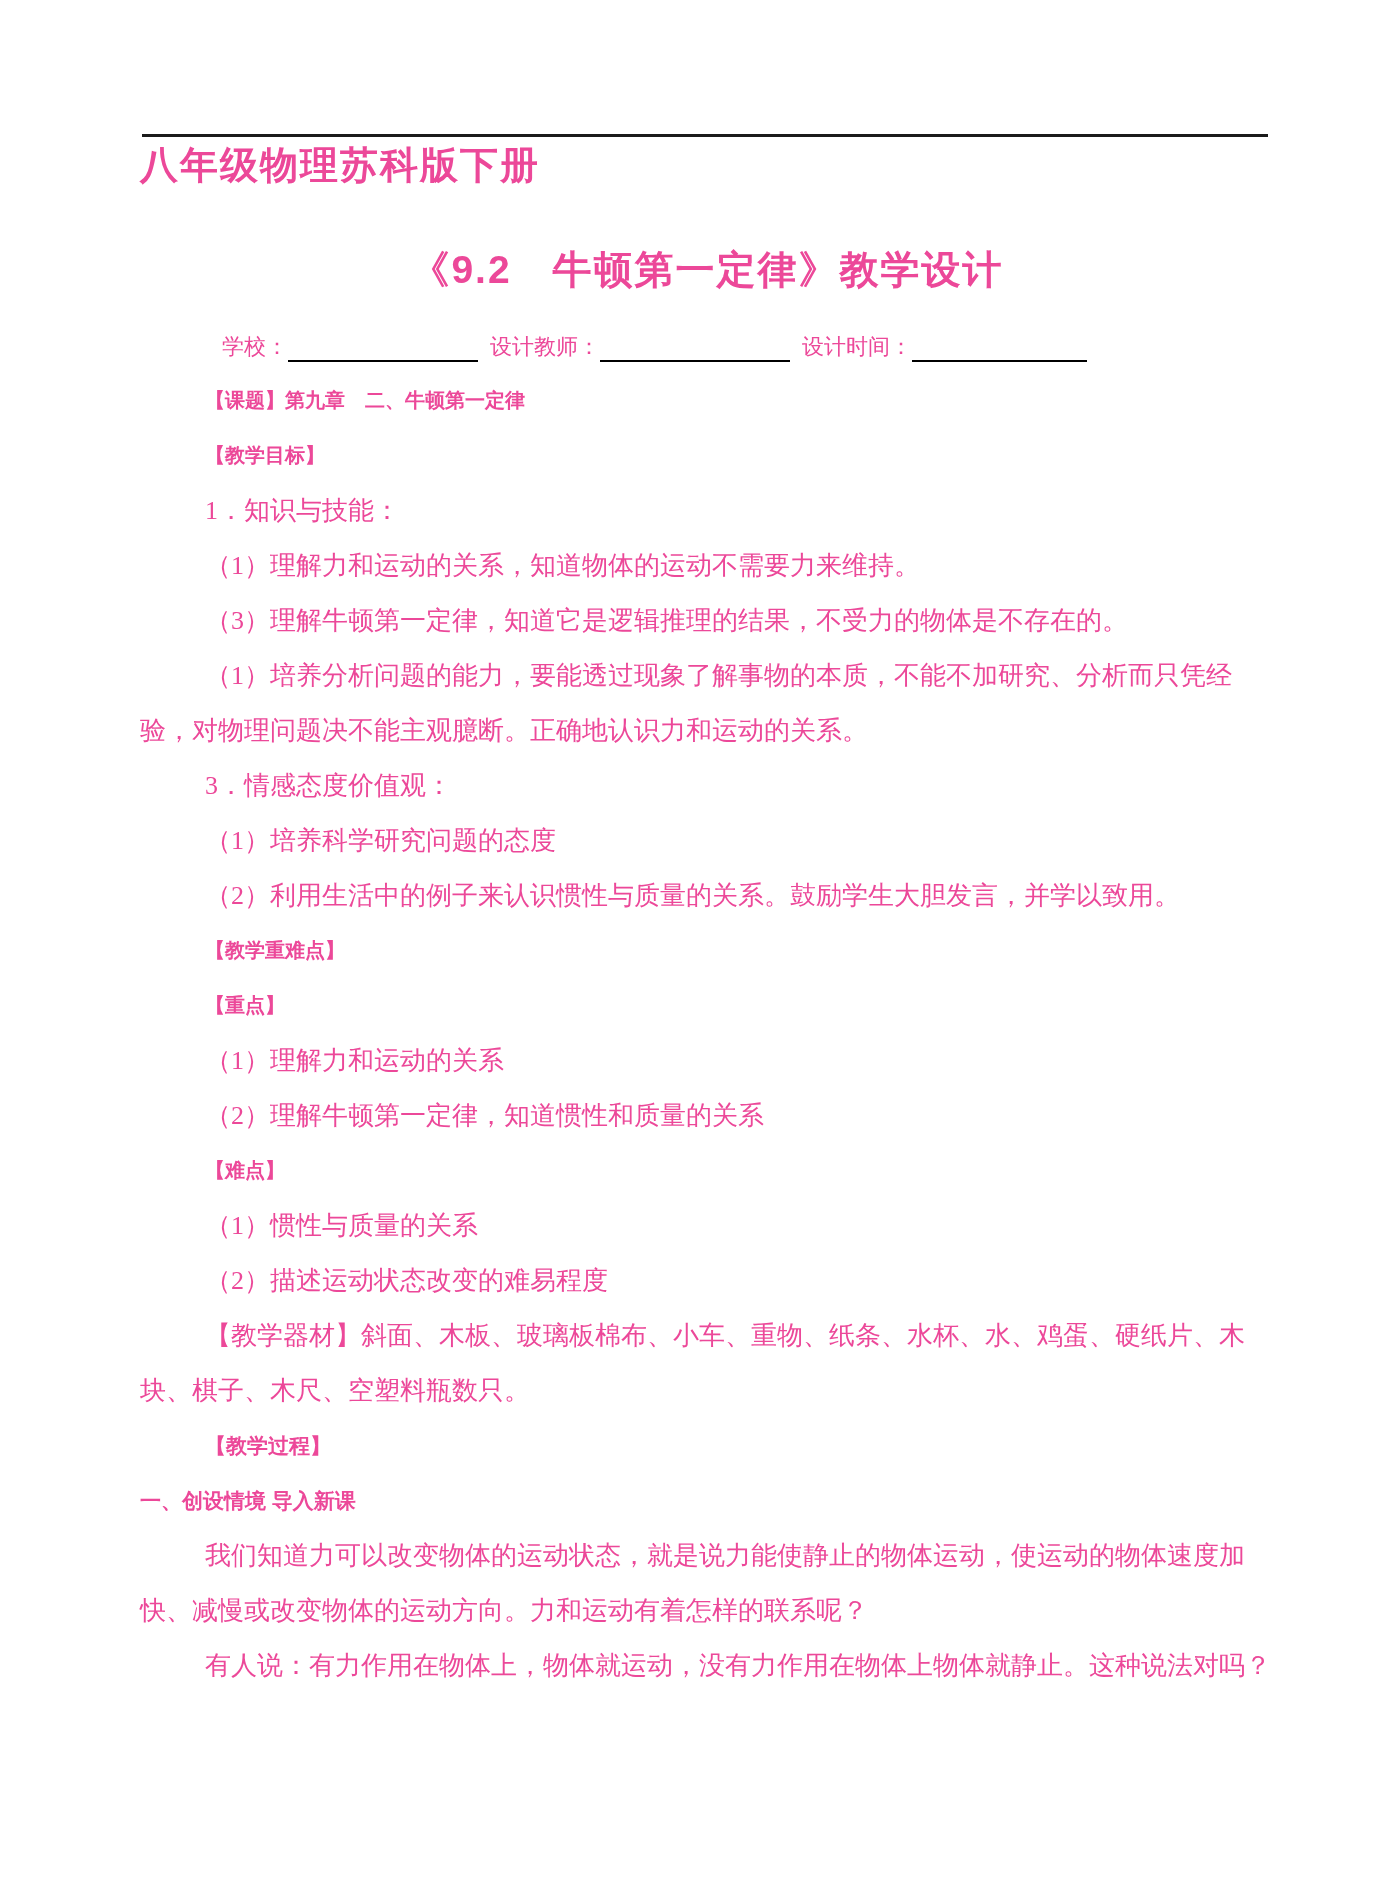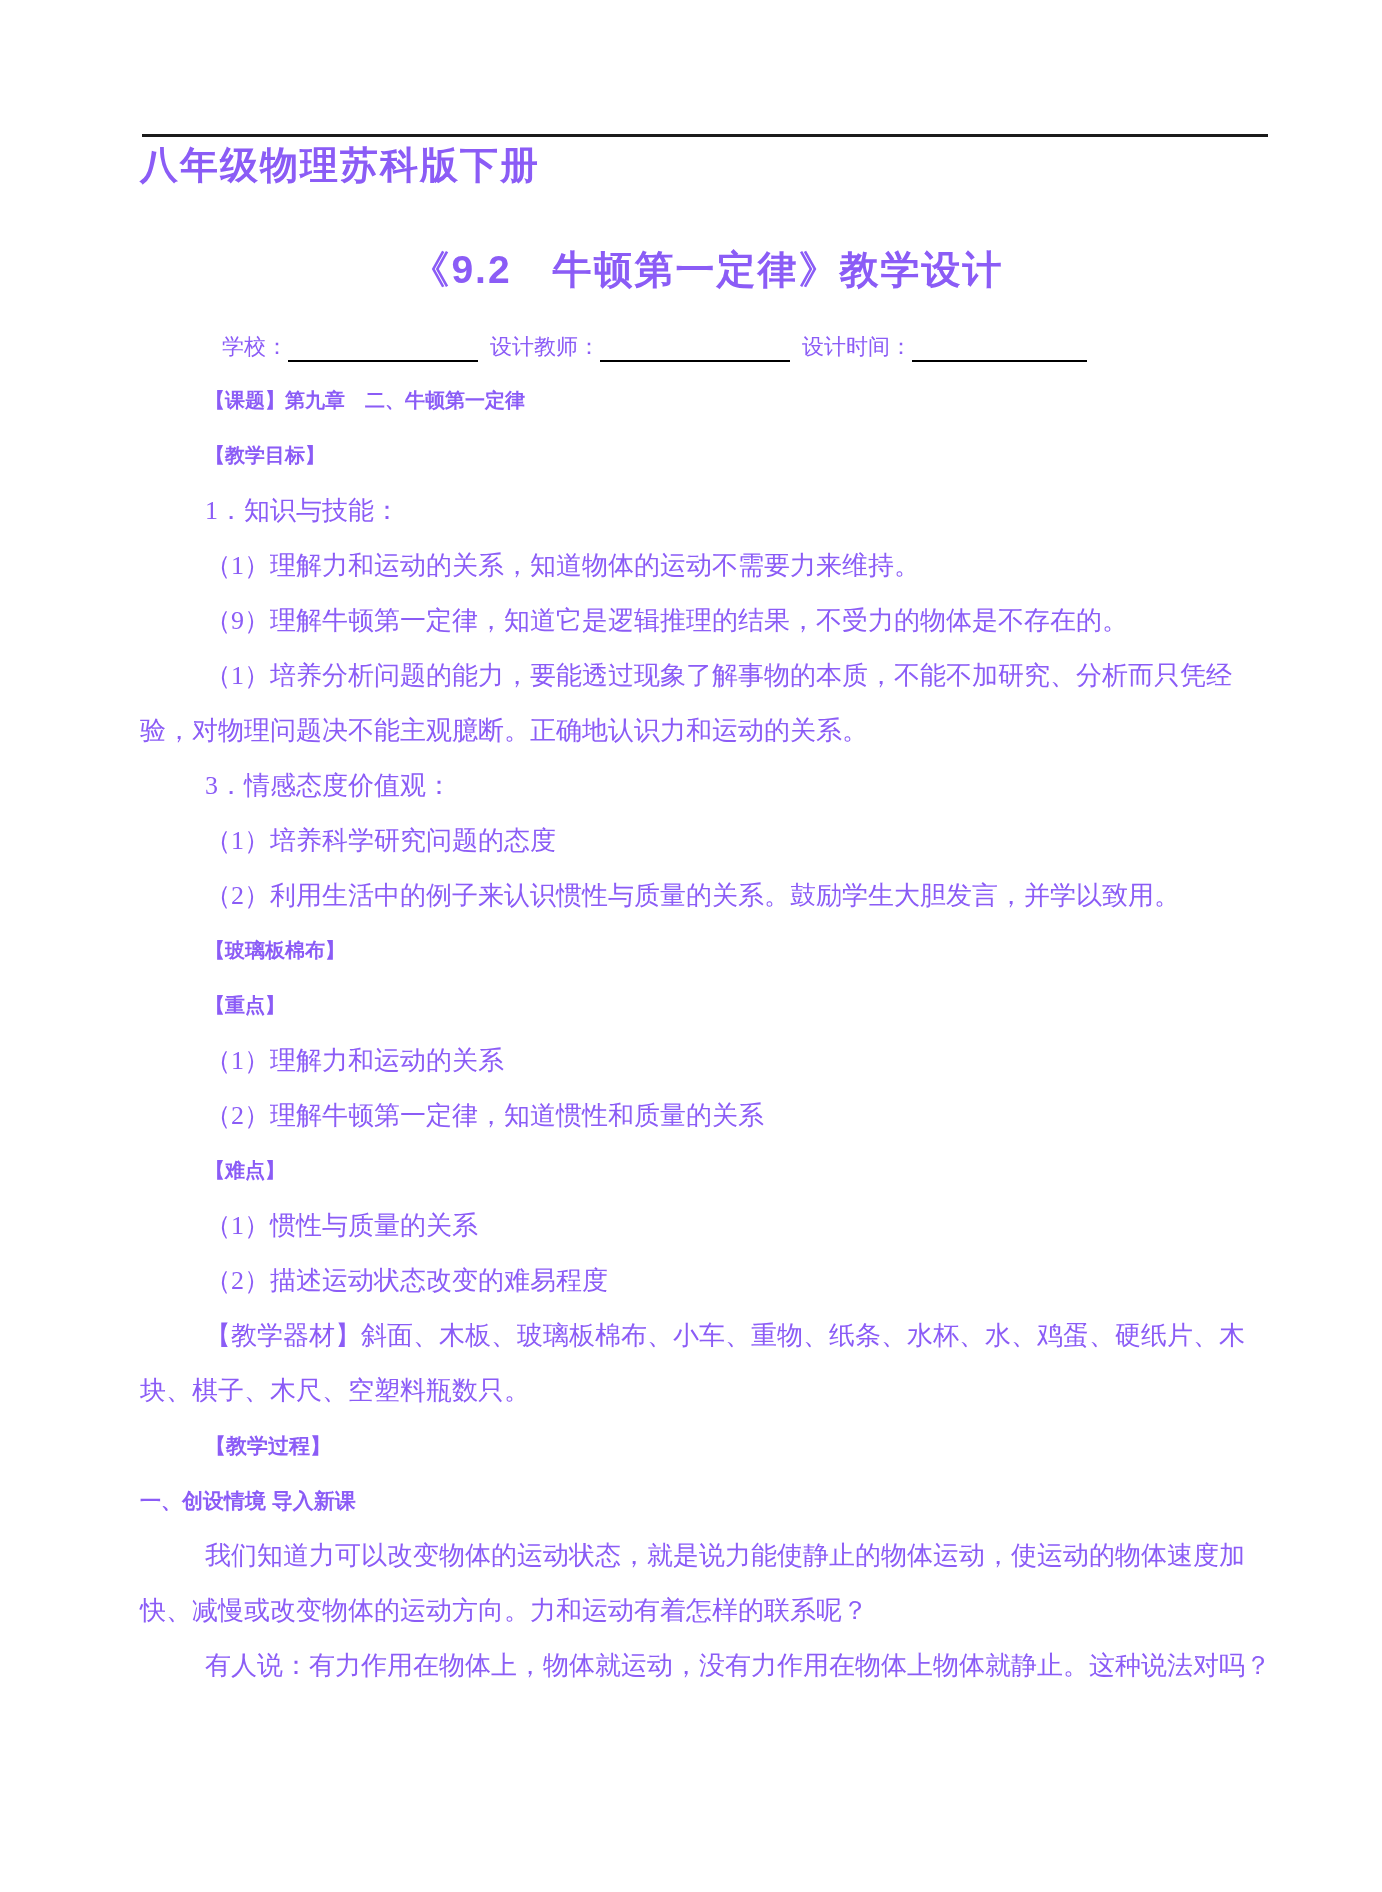--- a/index.html
+++ b/index.html
@@ -1,21 +1,21 @@
 <!DOCTYPE html>
 <html lang="zh"><head>
 <meta charset="utf-8">
 <style>
   html, body { margin: 0; padding: 0; background: #ffffff; }
   .page {
     position: relative;
     width: 1382px;
     height: 1892px;
     background: #ffffff;
-    color: #8b5cf6;
+    color: #ec4899;
     overflow: hidden;
   }
   .top-rule {
     position: absolute;
     left: 142px;
     top: 134px;
     width: 1126px;
     height: 3px;
     background: #1b1b1b;
   }
@@ -102,30 +102,30 @@
     <div class="ln meta">
       <span class="mlabel">学校：</span><span class="blank blank-w1"></span><span class="mlabel">设计教师：</span><span class="blank blank-w2"></span><span class="mlabel">设计时间：</span><span class="blank blank-w3"></span>
     </div>
 
     <div class="ln indent heading">【课题】第九章　二、牛顿第一定律</div>
 
     <div class="ln indent heading">【教学目标】</div>
 
     <div class="ln indent">1．知识与技能：</div>
     <div class="ln indent">（1）理解力和运动的关系，知道物体的运动不需要力来维持。</div>
-    <div class="ln indent">（9）理解牛顿第一定律，知道它是逻辑推理的结果，不受力的物体是不存在的。</div>
+    <div class="ln indent">（3）理解牛顿第一定律，知道它是逻辑推理的结果，不受力的物体是不存在的。</div>
 
     <div class="ln indent">（1）培养分析问题的能力，要能透过现象了解事物的本质，不能不加研究、分析而只凭经</div>
     <div class="ln">验，对物理问题决不能主观臆断。正确地认识力和运动的关系。</div>
 
     <div class="ln indent">3．情感态度价值观：</div>
     <div class="ln indent">（1）培养科学研究问题的态度</div>
     <div class="ln indent">（2）利用生活中的例子来认识惯性与质量的关系。鼓励学生大胆发言，并学以致用。</div>
 
-    <div class="ln indent heading">【玻璃板棉布】</div>
+    <div class="ln indent heading">【教学重难点】</div>
 
     <div class="ln indent heading">【重点】</div>
     <div class="ln indent">（1）理解力和运动的关系</div>
     <div class="ln indent">（2）理解牛顿第一定律，知道惯性和质量的关系</div>
 
     <div class="ln indent heading">【难点】</div>
     <div class="ln indent">（1）惯性与质量的关系</div>
     <div class="ln indent">（2）描述运动状态改变的难易程度</div>
 
     <div class="ln indent">【教学器材】斜面、木板、玻璃板棉布、小车、重物、纸条、水杯、水、鸡蛋、硬纸片、木</div>

